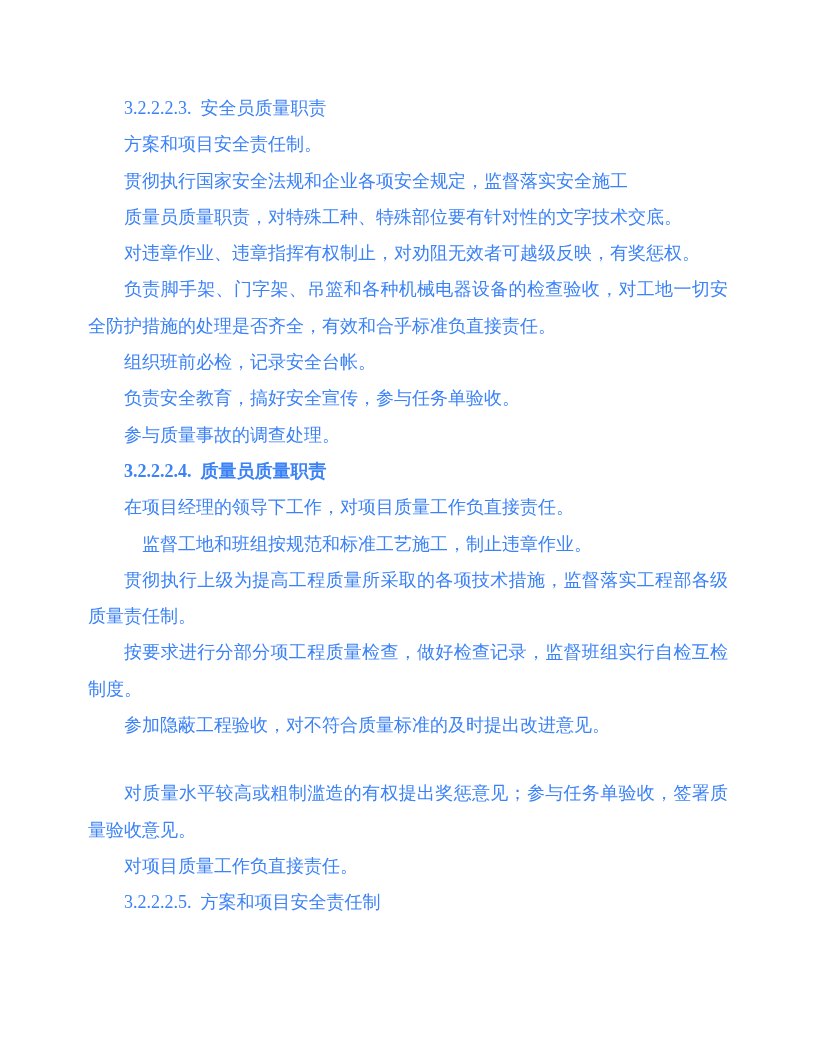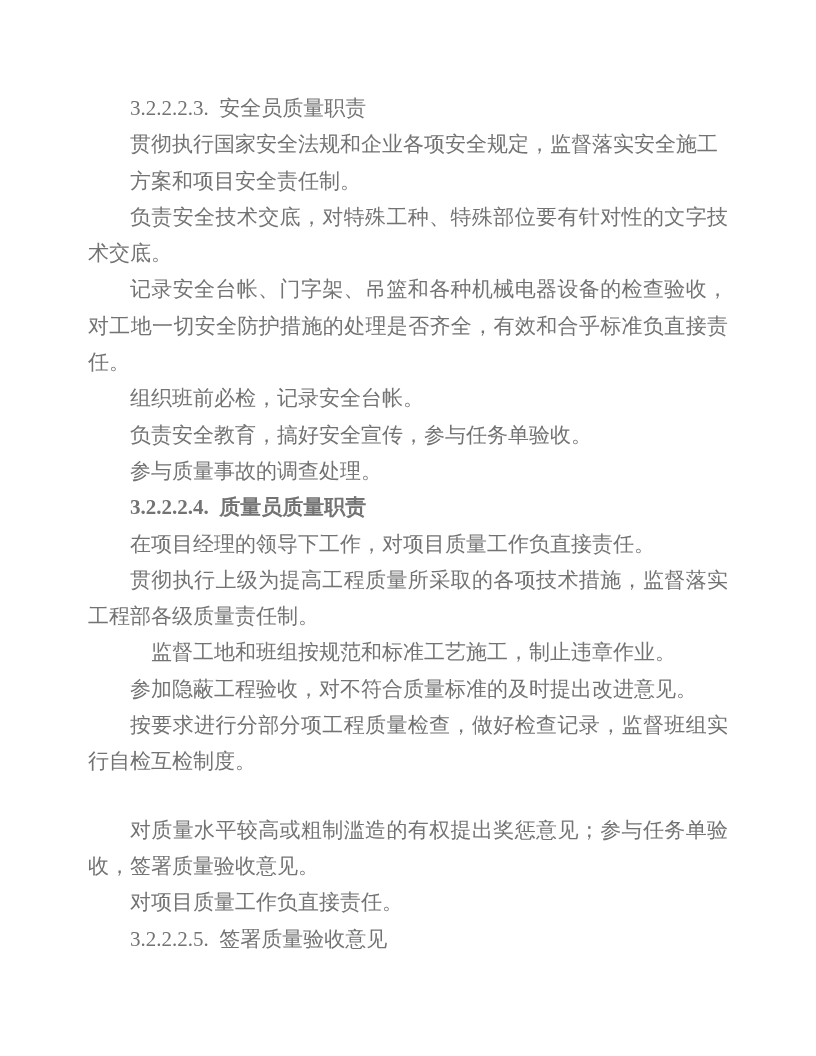--- a/index.html
+++ b/index.html
@@ -18,45 +18,46 @@
     color: #000000;
   }
   .content {
     box-sizing: border-box;
     margin: 90px 88px 0 88px;
     width: 640px;
   }
   .para {
     margin: 0;
     padding: 0;
-    font-size: 21px;
+    font-size: 18px;
     line-height: 36.3px;
     text-align: justify;
     white-space: pre-wrap;
     overflow-wrap: break-word;
-    color: #737373;
+    color: #3b82f6;
   }
 </style>
 </head>
 <body>
 
 <div class="page">
   <div class="content">
 
   <p class="para" style="text-indent: 2em;">3.2.2.2.3.  安全员质量职责</p>
+      <p class="para" style="text-indent: 2em;">方案和项目安全责任制。</p>
       <p class="para" style="text-indent: 2em;">贯彻执行国家安全法规和企业各项安全规定，监督落实安全施工</p>
-      <p class="para" style="text-indent: 2em;">方案和项目安全责任制。</p>
-      <p class="para" style="text-indent: 2em;">负责安全技术交底，对特殊工种、特殊部位要有针对性的文字技术交底。</p>
-      <p class="para" style="text-indent: 2em;">记录安全台帐、门字架、吊篮和各种机械电器设备的检查验收，对工地一切安全防护措施的处理是否齐全，有效和合乎标准负直接责任。</p>
+      <p class="para" style="text-indent: 2em;">质量员质量职责，对特殊工种、特殊部位要有针对性的文字技术交底。</p>
+      <p class="para" style="text-indent: 2em;">对违章作业、违章指挥有权制止，对劝阻无效者可越级反映，有奖惩权。</p>
+      <p class="para" style="text-indent: 2em;">负责脚手架、门字架、吊篮和各种机械电器设备的检查验收，对工地一切安全防护措施的处理是否齐全，有效和合乎标准负直接责任。</p>
       <p class="para" style="text-indent: 2em;">组织班前必检，记录安全台帐。</p>
       <p class="para" style="text-indent: 2em;">负责安全教育，搞好安全宣传，参与任务单验收。</p>
       <p class="para" style="text-indent: 2em;">参与质量事故的调查处理。</p>
       <p class="para" style="text-indent: 2em; font-weight: bold;">3.2.2.2.4.  质量员质量职责</p>
       <p class="para" style="text-indent: 2em;">在项目经理的领导下工作，对项目质量工作负直接责任。</p>
+      <p class="para" style="text-indent: 3em;">监督工地和班组按规范和标准工艺施工，制止违章作业。</p>
       <p class="para" style="text-indent: 2em;">贯彻执行上级为提高工程质量所采取的各项技术措施，监督落实工程部各级质量责任制。</p>
-      <p class="para" style="text-indent: 3em;">监督工地和班组按规范和标准工艺施工，制止违章作业。</p>
+      <p class="para" style="text-indent: 2em;">按要求进行分部分项工程质量检查，做好检查记录，监督班组实行自检互检制度。</p>
       <p class="para" style="text-indent: 2em;">参加隐蔽工程验收，对不符合质量标准的及时提出改进意见。</p>
-      <p class="para" style="text-indent: 2em;">按要求进行分部分项工程质量检查，做好检查记录，监督班组实行自检互检制度。</p>
       <p class="para" style="text-indent: 2em; margin-top: 32px;">对质量水平较高或粗制滥造的有权提出奖惩意见；参与任务单验收，签署质量验收意见。</p>
       <p class="para" style="text-indent: 2em;">对项目质量工作负直接责任。</p>
-      <p class="para" style="text-indent: 2em;">3.2.2.2.5.  签署质量验收意见</p>
+      <p class="para" style="text-indent: 2em;">3.2.2.2.5.  方案和项目安全责任制</p>
     </div>
 </div>
 
 </body></html>

